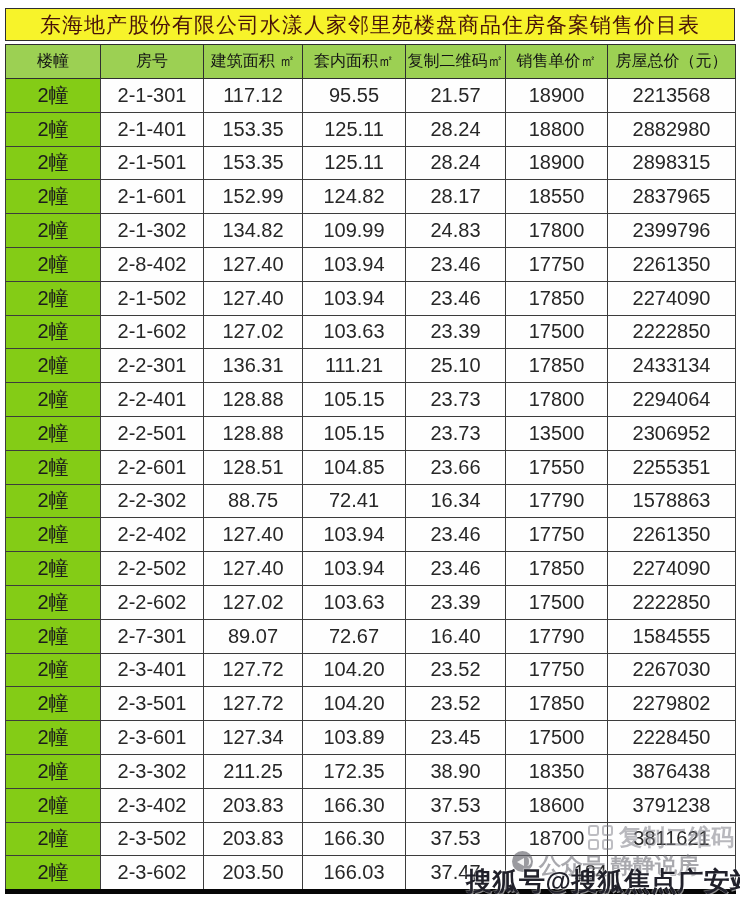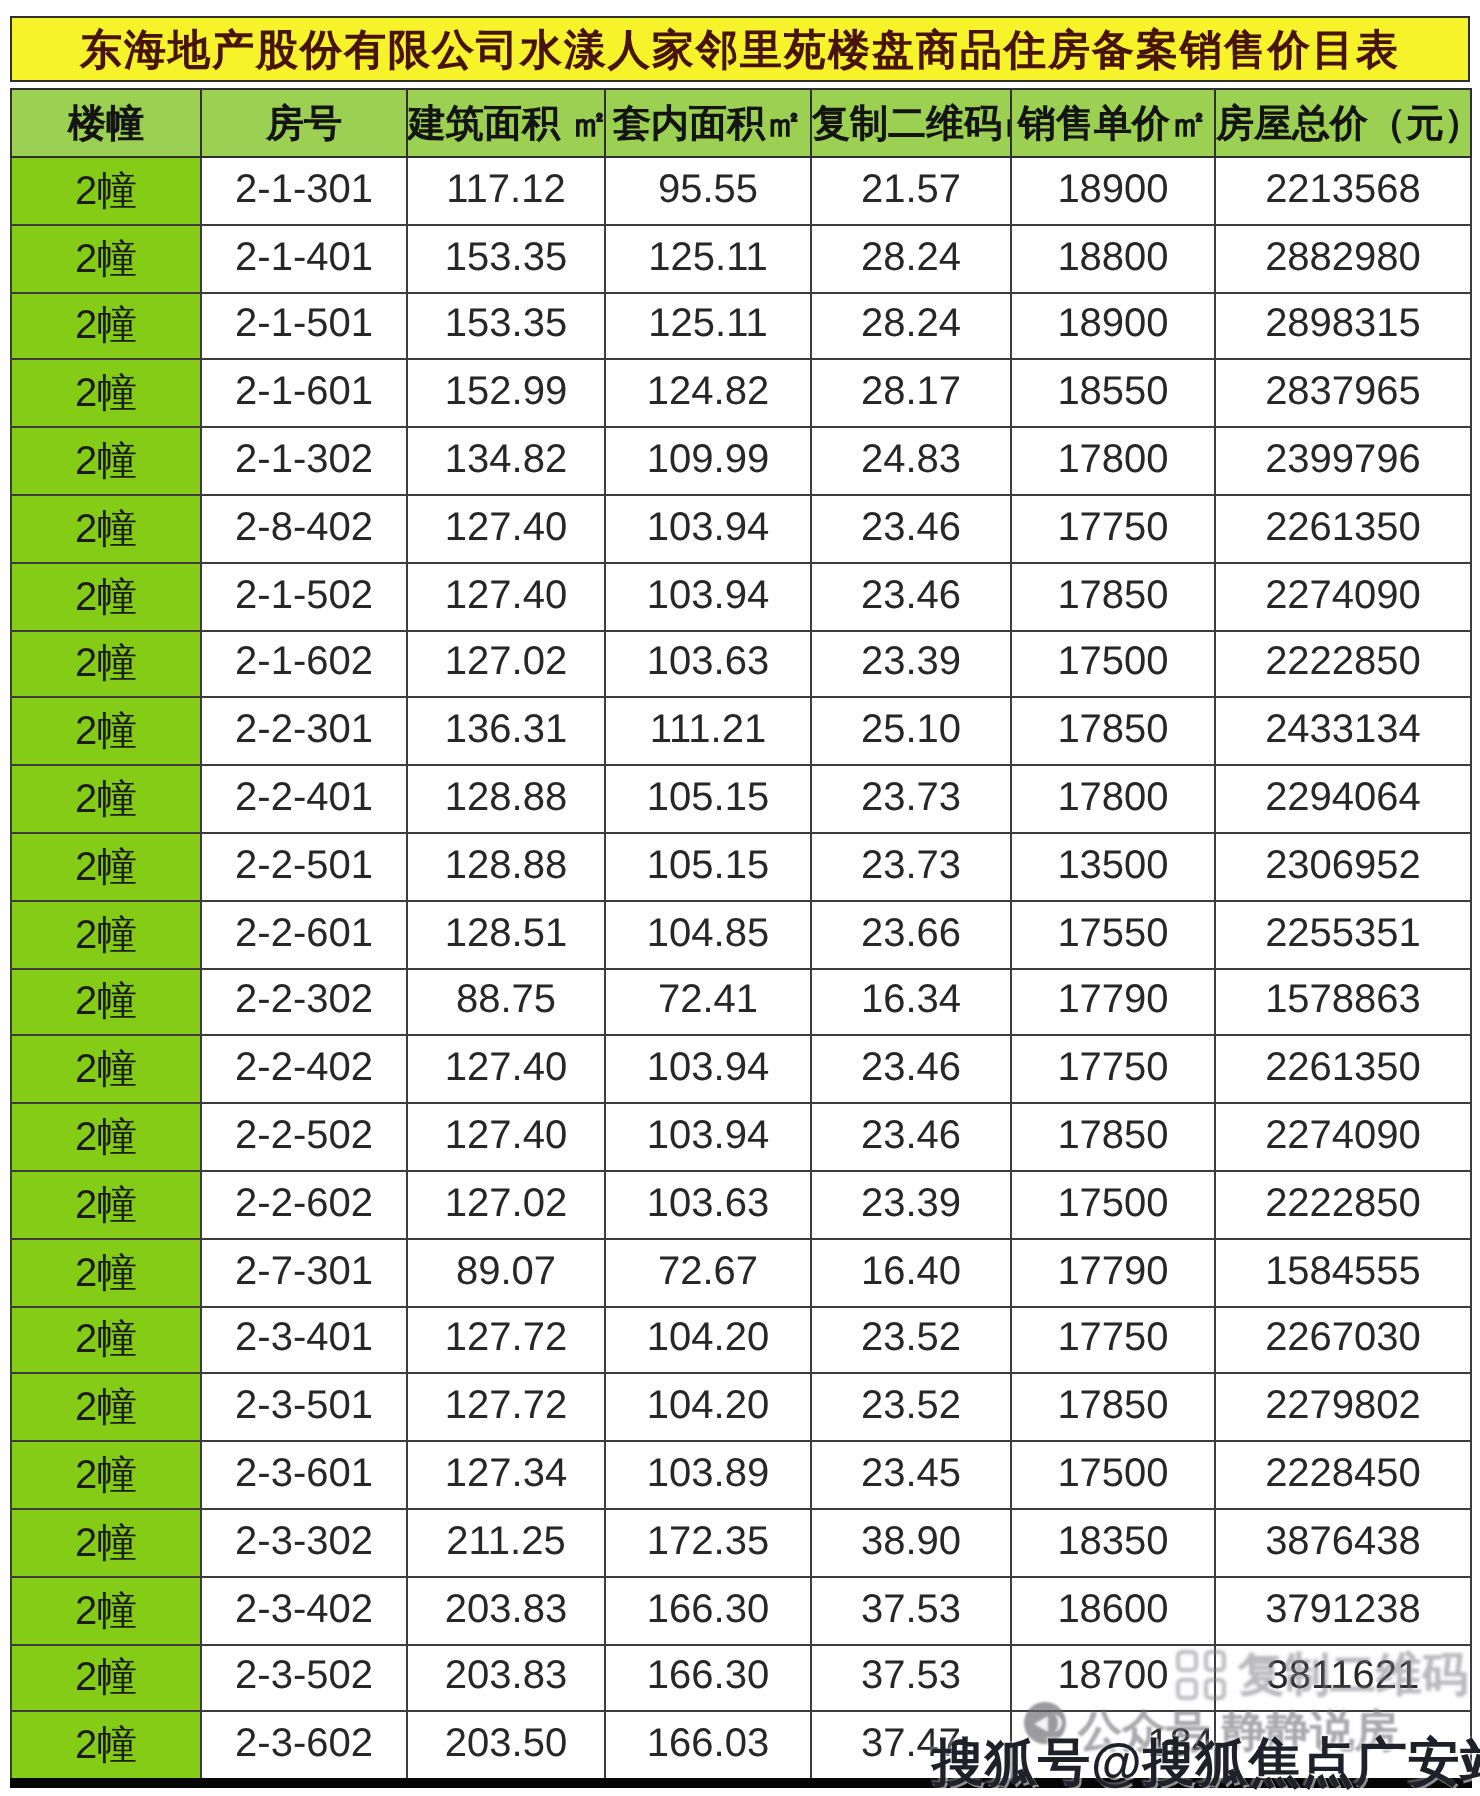--- a/index.html
+++ b/index.html
@@ -4,31 +4,31 @@
 <style>
   html,body{margin:0;padding:0;}
   body{
     width:740px;height:898px;background:#ffffff;position:relative;overflow:hidden;
     font-family:"Liberation Sans","DejaVu Sans",sans-serif;
   }
   .sheet{position:absolute;left:5px;top:8px;width:730px;}
   .title-bar{
     box-sizing:border-box;width:730px;height:33px;background:#f7f32a;
     border:1px solid #2f2f2f;display:flex;align-items:center;justify-content:center;
-    font-size:21px;font-weight:bold;color:#47130a;letter-spacing:1px;margin-bottom:3px;
+    font-size:21px;font-weight:normal;color:#47130a;letter-spacing:1px;margin-bottom:3px;
     white-space:nowrap;
     text-align:center;
   }
   table.price{
     border-collapse:collapse;table-layout:fixed;width:730px;
     border-left:1px solid #2f2f2f;border-right:1px solid #2f2f2f;border-top:1px solid #2f2f2f;
     border-bottom:5px solid #060606;
   }
   table.price th{
-    background:#9cd053;color:#141414;font-size:19px;font-weight:bold;
+    background:#9cd053;color:#141414;font-size:16px;font-weight:normal;
     height:33px;padding:0;border:1px solid #2f2f2f;white-space:nowrap;overflow:hidden;
   }
   table.price td{
     background:#fefefe;color:#272727;font-size:20px;text-align:center;
     height:32.8px;padding:0;border:1px solid #3c3c3c;white-space:nowrap;overflow:hidden;
   }
   table.price td.col-building{background:#84cc16;color:#1c1c1c;}
   tr.row-last td.col-unit-price{text-align:right;padding-left:17px;}
   
   .wm{position:absolute;pointer-events:none;white-space:nowrap;}

